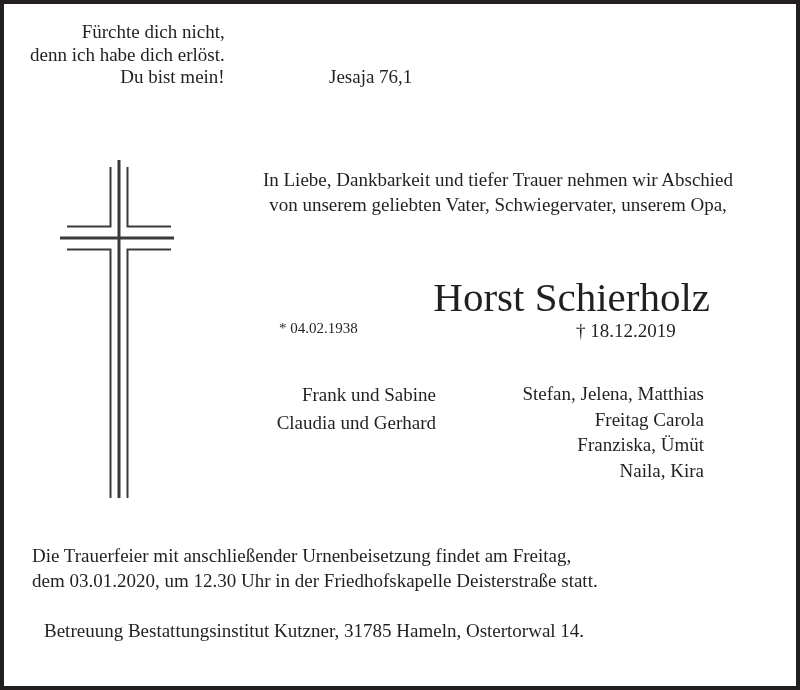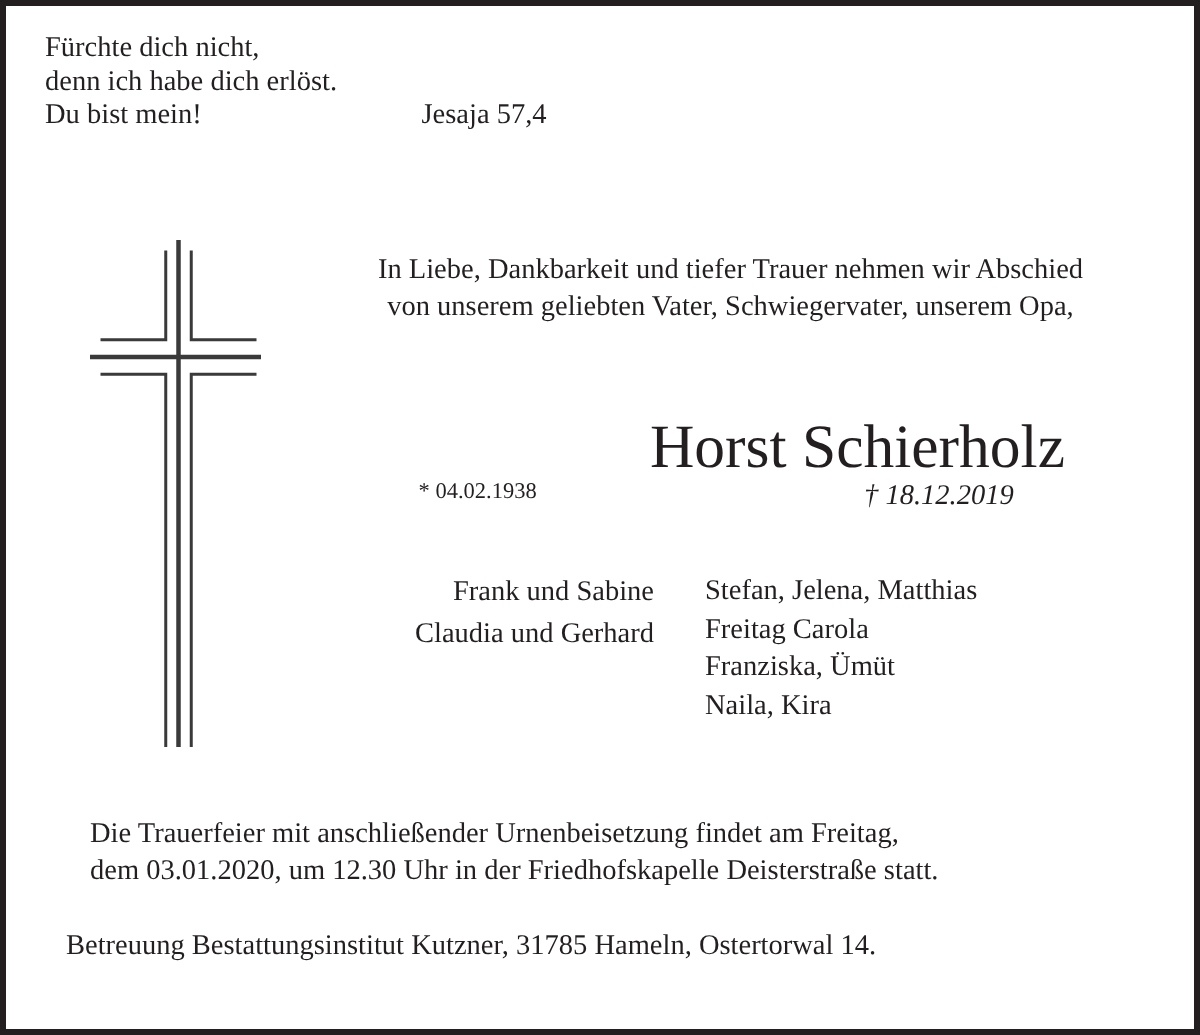--- a/index.html
+++ b/index.html
@@ -3,43 +3,43 @@
   <meta charset="utf-8">
   <style>
     html, body { margin: 0; padding: 0; background: #ffffff; }
     body { width: 800px; height: 690px; position: relative; overflow: hidden; }
     .frame {
       position: absolute; left: 0; top: 0; width: 800px; height: 690px;
       box-sizing: border-box; border: 4px solid #231f20; background: #fff;
     }
     .serif { font-family: "Liberation Serif", "DejaVu Serif", serif; color: #231f20; }
     .abs { position: absolute; white-space: nowrap; }
-    .verse { left: 30px; top: 21px; font-size: 19px; line-height: 22.5px; }
+    .verse { left: 30px; top: 21px; font-size: 19px; line-height: 22.5px; text-align: right; }
     .verse .ref { position: absolute; left: 251px; }
-    .intro { left: 207px; width: 560px; top: 168px; font-size: 19px; line-height: 24.5px; text-align: center; }
+    .intro { left: 218px; width: 560px; top: 168px; font-size: 19px; line-height: 24.5px; text-align: center; }
     .name { left: 250px; width: 460px; top: 274px; font-size: 41px; line-height: 46px; text-align: right; }
     .born { left: 279px; top: 320px; font-size: 15px; }
-    .died { left: 576px; top: 320px; font-size: 19px; font-style: italic; }
+    .died { left: 576px; top: 320px; font-size: 19px; }
     .family-left { left: 240px; width: 196px; top: 381px; font-size: 19px; line-height: 28px; text-align: right; }
-    .family-right { left: 470px; width: 234px; top: 381px; font-size: 19px; line-height: 25.5px; text-align: left; }
-    .ceremony { left: 60px; top: 544px; font-size: 19px; line-height: 24.5px; }
+    .family-right { left: 470px; width: 234px; top: 381px; font-size: 19px; line-height: 25.5px; text-align: right; }
+    .ceremony { left: 32px; top: 544px; font-size: 19px; line-height: 24.5px; }
     .undertaker { left: 44px; top: 620px; font-size: 19px; text-align: center; }
     .cross { position: absolute; left: 55px; top: 155px; width: 125px; height: 350px; }
   </style>
 </head>
 <body>
 
 <div class="frame"></div>
 
 <div class="abs serif verse">
   <div>Fürchte dich nicht,</div>
   <div>denn ich habe dich erlöst.</div>
-  <div style="position:relative;">
+  <div style="position:relative;margin-left:48px;">
     <span>Du bist mein!</span>
-    <span class="ref">Jesaja 57,4</span>
+    <span class="ref">Jesaja 76,1</span>
   </div>
 </div>
 
 <svg class="cross" viewBox="55 155 125 350" xmlns="http://www.w3.org/2000/svg">
   <g stroke="#3a3a3a" fill="none" stroke-linecap="butt">
 
     <line x1="119" y1="160" x2="119" y2="498" stroke-width="3"></line>
 
     <line x1="60" y1="238" x2="174" y2="238" stroke-width="3"></line>
 

